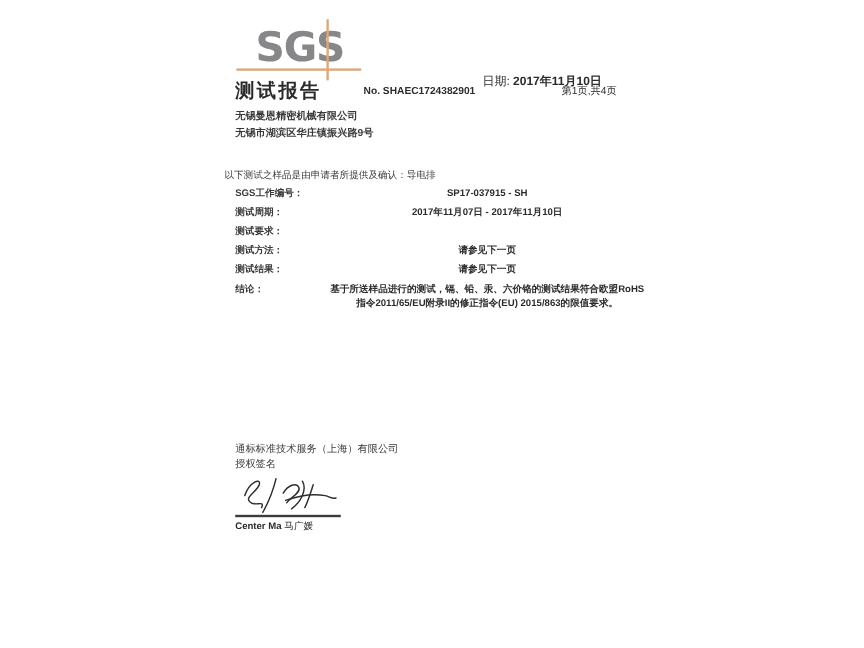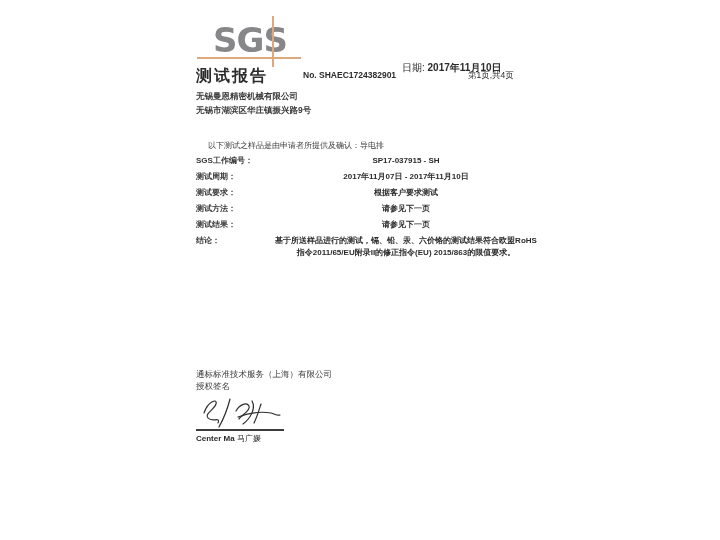--- a/index.html
+++ b/index.html
@@ -17,21 +17,21 @@
   .logo-vline { position:absolute; left:272px; top:16px; width:2px; height:51px; background:#dca87c; }
   
   .doc-title { position:absolute; left:196px; top:66px; font-size:16px; font-weight:bold; color:#2b2b2b; letter-spacing:2px; }
   .report-no { position:absolute; left:303px; top:70px; font-size:8.5px; font-weight:bold; color:#2b2b2b; }
   .date-line { position:absolute; left:402px; top:61px; font-size:10px; color:#2b2b2b; }
   .date-line b { font-weight:bold; }
   .page-info { position:absolute; left:468px; top:70px; font-size:8.5px; color:#2b2b2b; }
   
   .applicant { position:absolute; left:196px; top:89px; font-size:8.5px; line-height:14px; color:#3a3a3a;font-weight:bold; }
   
-  .intro { position:absolute; left:208px; top:140px; font-size:8px; color:#3a3a3a; }
+  .intro { position:absolute; left:187px; top:140px; font-size:8px; color:#3a3a3a; }
   .info-table { position:absolute; left:196px; top:155px; width:345px; }
   .info-row { display:flex; margin-bottom:4.6px; font-size:8px; line-height:11.5px; }
   .info-row .lbl { width:79px; flex:none; color:#3a3a3a; font-weight:600; }
   .info-row .val { flex:1; font-weight:700; color:#2b2b2b; max-width:262px;text-align:center; }
   
   .signer-co { position:absolute; left:196px; top:369px; font-size:8.5px; color:#3a3a3a; }
   .auth-label { position:absolute; left:196px; top:381px; font-size:8.5px; color:#3a3a3a; }
   .sig-svg { position:absolute; left:197px; top:394px; }
   .sig-line { position:absolute; left:196px; top:429px; width:88px; height:1.5px; background:#3c3c3c; }
   .sig-name { position:absolute; left:196px; top:433px; font-size:8px; color:#2b2b2b; }
@@ -91,21 +91,20 @@
     <div class="info-row">
       <span class="lbl">SGS工作编号：</span>
       <span class="val">SP17-037915 - SH</span>
     </div>
     <div class="info-row">
       <span class="lbl">测试周期：</span>
       <span class="val">2017年11月07日 - 2017年11月10日</span>
     </div>
     <div class="info-row">
       <span class="lbl">测试要求：</span>
-      <span class="val">根据客户要求测试</span>
     </div>
     <div class="info-row">
       <span class="lbl">测试方法：</span>
       <span class="val">请参见下一页</span>
     </div>
     <div class="info-row">
       <span class="lbl">测试结果：</span>
       <span class="val">请参见下一页</span>
     </div>
     <div class="info-row">

